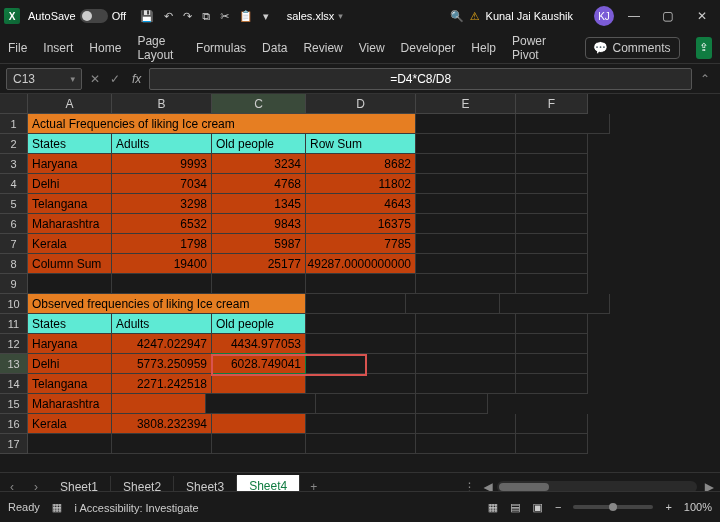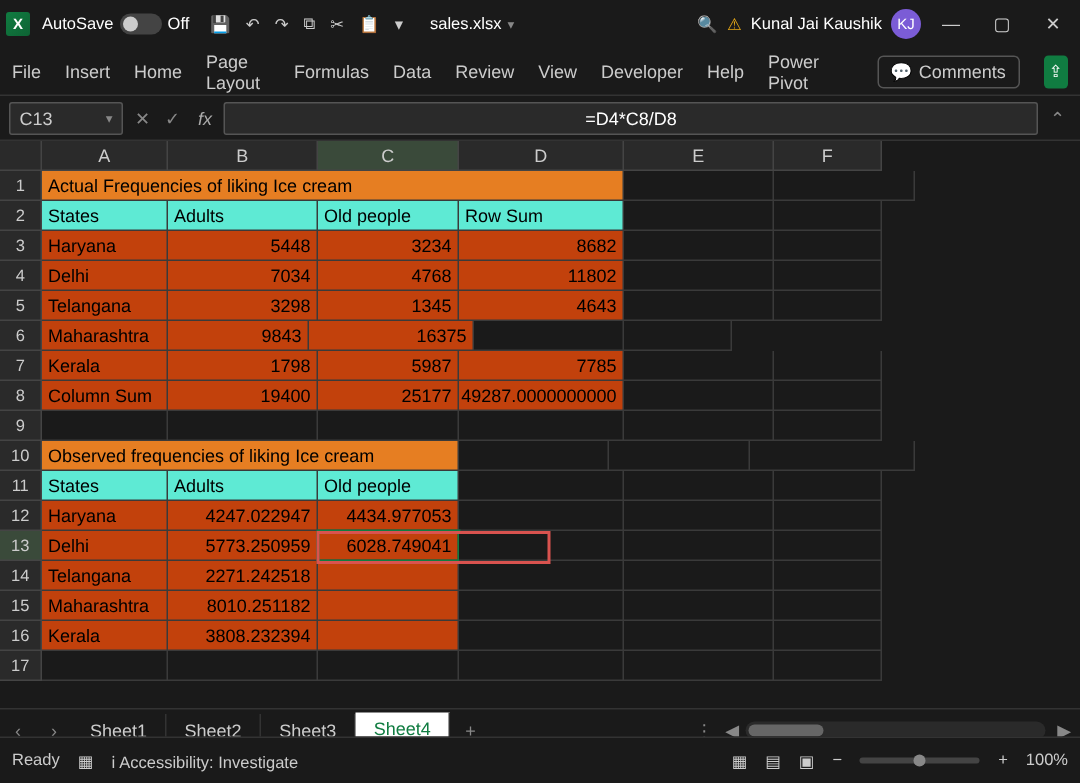--- a/index.html
+++ b/index.html
@@ -10,21 +10,21 @@
   .titlebar .left { display: flex; align-items: center; gap: 8px; }
   .excel-icon { width: 16px; height: 16px; background: linear-gradient(135deg,#107c41,#0e6334); border-radius: 2px; display:flex;align-items:center;justify-content:center;font-size:10px;font-weight:bold;color:#fff;}
   .autosave { display:flex; align-items:center; gap:4px; }
   .toggle { width: 28px; height: 14px; background:#444; border-radius: 7px; position:relative; display:inline-block;}
   .toggle::after{content:'';position:absolute;width:10px;height:10px;background:#ccc;border-radius:50%;left:2px;top:2px;}
   .qat { display:flex; gap:10px; margin-left:6px; color:#ccc; }
   .qat span { cursor:pointer; }
   .filename { margin-left: 10px; display:flex;align-items:center;gap:4px; }
   .titlebar .spacer { flex:1; }
   .user { display:flex;align-items:center;gap:6px; }
-  .avatar { width:20px;height:20px;border-radius:50%;background:#7b5cd6;display:flex;align-items:center;justify-content:center;font-size:10px;}
+  .avatar { width:20px;height:20px;border-radius:50%;background:#7b5cd6;display:flex;align-items:center;justify-content:center;font-size:10px;margin-left:15px;}
   .winbtn { width:28px;text-align:center;color:#ccc;cursor:pointer;font-size:12px;}
 
   
   .ribbon { height: 32px; background:#1a1a1a; display:flex; align-items:center; padding:0 8px; gap:16px; font-size:12px; border-bottom:1px solid #333;}
   .ribbon .tab { color:#ccc; cursor:pointer; }
   .ribbon .spacer2 { flex:1; }
   .comments-btn { display:flex;align-items:center;gap:4px;border:1px solid #555;border-radius:4px;padding:3px 8px;color:#ccc;cursor:pointer;}
   .share-btn { width:26px;height:22px;background:#107c41;border-radius:3px;display:flex;align-items:center;justify-content:center;cursor:pointer;font-size:11px;}
 
   
@@ -188,21 +188,21 @@
       <div class="row">
         <div class="cell green" style="width: 84px;">States</div>
         <div class="cell green" style="width: 100px;">Adults</div>
         <div class="cell green" style="width: 94px;">Old people</div>
         <div class="cell green" style="width: 110px;">Row Sum</div>
         <div class="cell dark" style="width: 100px;"></div>
         <div class="cell dark" style="width: 72px;"></div>
       </div>
       <div class="row">
         <div class="cell lightgreen" style="width: 84px;">Haryana</div>
-        <div class="cell lightgreen right" style="width: 100px;">5448</div>
+        <div class="cell lightgreen right" style="width: 100px;">9993</div>
         <div class="cell lightgreen right" style="width: 94px;">3234</div>
         <div class="cell lightgreen right" style="width: 110px;">8682</div>
         <div class="cell dark" style="width: 100px;"></div>
         <div class="cell dark" style="width: 72px;"></div>
       </div>
       <div class="row">
         <div class="cell lightgreen" style="width: 84px;">Delhi</div>
         <div class="cell lightgreen right" style="width: 100px;">7034</div>
         <div class="cell lightgreen right" style="width: 94px;">4768</div>
         <div class="cell lightgreen right" style="width: 110px;">11802</div>
@@ -212,20 +212,21 @@
       <div class="row">
         <div class="cell lightgreen" style="width: 84px;">Telangana</div>
         <div class="cell lightgreen right" style="width: 100px;">3298</div>
         <div class="cell lightgreen right" style="width: 94px;">1345</div>
         <div class="cell lightgreen right" style="width: 110px;">4643</div>
         <div class="cell dark" style="width: 100px;"></div>
         <div class="cell dark" style="width: 72px;"></div>
       </div>
       <div class="row">
         <div class="cell lightgreen" style="width: 84px;">Maharashtra</div>
+        <div class="cell lightgreen right" style="width: 100px;">6532</div>
         <div class="cell lightgreen right" style="width: 94px;">9843</div>
         <div class="cell lightgreen right" style="width: 110px;">16375</div>
         <div class="cell dark" style="width: 100px;"></div>
         <div class="cell dark" style="width: 72px;"></div>
       </div>
       <div class="row">
         <div class="cell lightgreen" style="width: 84px;">Kerala</div>
         <div class="cell lightgreen right" style="width: 100px;">1798</div>
         <div class="cell lightgreen right" style="width: 94px;">5987</div>
         <div class="cell lightgreen right" style="width: 110px;">7785</div>
@@ -281,21 +282,20 @@
       <div class="row">
         <div class="cell lightgreen" style="width: 84px;">Telangana</div>
         <div class="cell lightgreen right" style="width: 100px;">2271.242518</div>
         <div class="cell lightgreen right" style="width: 94px;"></div>
         <div class="cell dark" style="width: 110px;"></div>
         <div class="cell dark" style="width: 100px;"></div>
         <div class="cell dark" style="width: 72px;"></div>
       </div>
       <div class="row">
         <div class="cell lightgreen" style="width: 84px;">Maharashtra</div>
-        <div class="cell lightgreen right" style="width: 100px;">8010.251182</div>
         <div class="cell lightgreen right" style="width: 94px;"></div>
         <div class="cell dark" style="width: 110px;"></div>
         <div class="cell dark" style="width: 100px;"></div>
         <div class="cell dark" style="width: 72px;"></div>
       </div>
       <div class="row">
         <div class="cell lightgreen" style="width: 84px;">Kerala</div>
         <div class="cell lightgreen right" style="width: 100px;">3808.232394</div>
         <div class="cell lightgreen right" style="width: 94px;"></div>
         <div class="cell dark" style="width: 110px;"></div>

